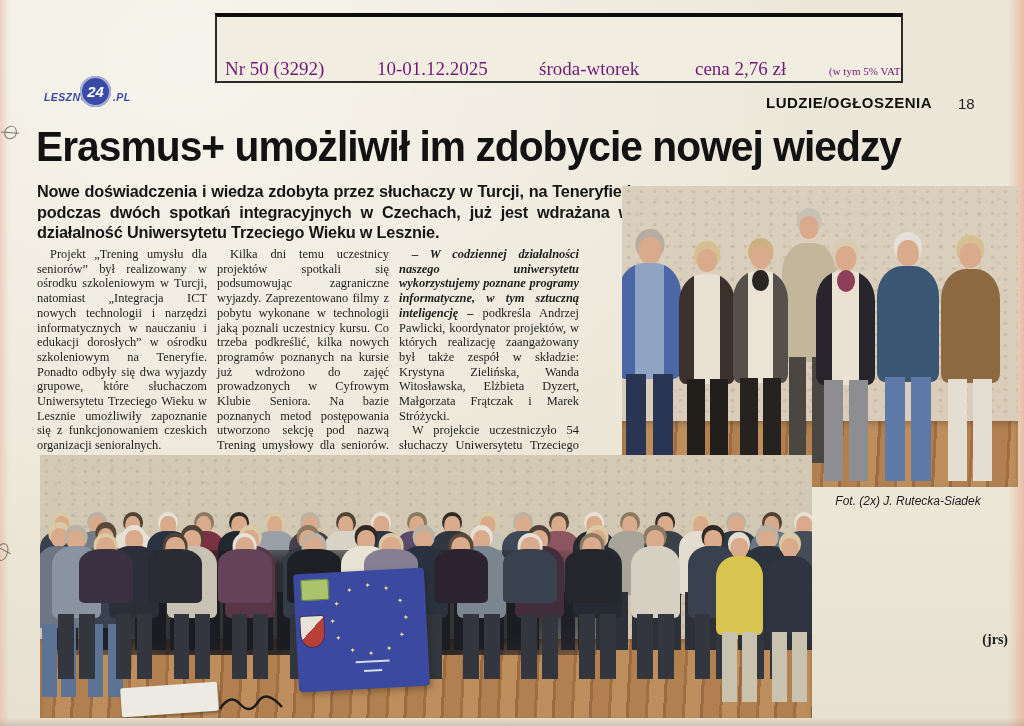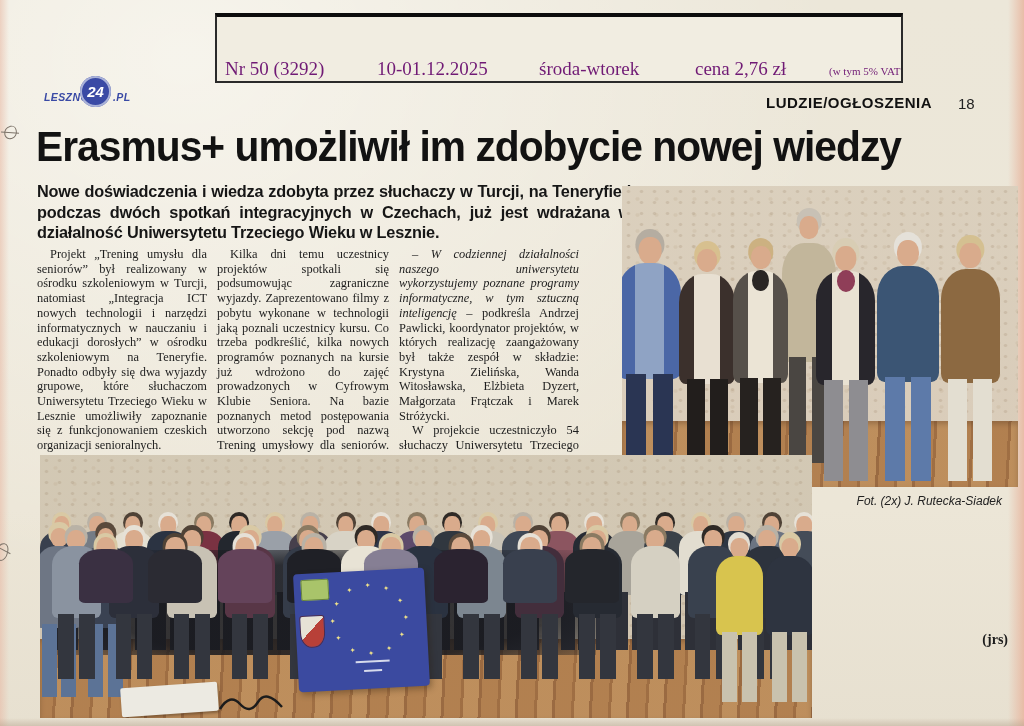--- a/index.html
+++ b/index.html
@@ -55,21 +55,21 @@
     transform:scaleX(.97);transform-origin:left top;}
   .lede{position:absolute;left:37px;top:181px;width:594px;
     font-weight:bold;font-size:16.3px;line-height:20.6px;letter-spacing:-.2px;
     text-align:justify;color:#161616;}
   .bodycol{position:absolute;top:247px;font-family:"Liberation Serif",serif;
     font-size:12.4px;line-height:14.7px;text-align:justify;color:#1d1d1d;}
   .bodycol p{margin:0;text-indent:13px;}
   .col1{left:37px;width:170px;}
   .col2{left:217px;width:172px;}
   .col3{left:399px;width:180px;}
-  .q{font-style:italic;}
+  .q{font-style:italic;font-weight:bold;}
 
   
   .photo{position:absolute;overflow:hidden;}
   .photo .wall{position:absolute;inset:0;
     background-image:
       radial-gradient(rgba(150,128,100,.25) 1.2px, transparent 2.4px),
       radial-gradient(rgba(172,150,118,.18) 1.5px, transparent 2.8px);
     background-size:13px 11px, 19px 16px;background-position:0 0, 6px 5px;}
   .photo .floor{position:absolute;left:0;right:0;bottom:0;
     background:repeating-linear-gradient(93deg,#a9743f 0 16px,#935f30 16px 19px,#b7854e 19px 34px,#8d5a2e 34px 37px);
@@ -102,21 +102,21 @@
   .flag .patch-crest{position:absolute;left:4%;top:36%;width:17%;height:26%;border-radius:2px 2px 45% 45%;
     background:linear-gradient(135deg,#e7e2d6 0 45%, #b84038 45% 100%);box-shadow:0 0 0 1px rgba(90,25,20,.6);}
   .flag .txtline{position:absolute;height:2px;background:rgba(255,255,255,.8);}
 
   .projector{position:absolute;z-index:6;background:#eceae2;border-radius:2px;
     box-shadow:1px 2px 3px rgba(40,25,10,.4);transform:rotate(-4deg);}
   .cable{position:absolute;z-index:6;}
 
   
   .caption{position:absolute;left:814px;top:494px;width:196px;}
-  .caption .credit{text-align:right;padding-right:8px;font:italic 12px "Liberation Sans",sans-serif;
+  .caption .credit{text-align:center;padding-right:8px;font:italic 12px "Liberation Sans",sans-serif;
     color:#222;margin:0 0 4px 0;}
   .caption .cap-body{font-size:11.7px;line-height:15px;text-align:justify;color:#1c1c1c;margin:0;}
   .caption .tri{font-size:9px;margin-right:3px;}
   .closing{position:absolute;left:816px;top:629px;width:196px;
     font-family:"Liberation Serif",serif;font-size:13.2px;line-height:16.6px;text-align:justify;color:#1c1c1c;}
   .closing p{margin:0;text-indent:15px;}
   .signature{text-align:right;font-weight:bold;padding-right:4px;margin-top:3px;font-size:14px;}
 
   
   .pen-mark{position:absolute;border:1.6px solid #7d746a;border-radius:60% 40% 55% 45%;}

